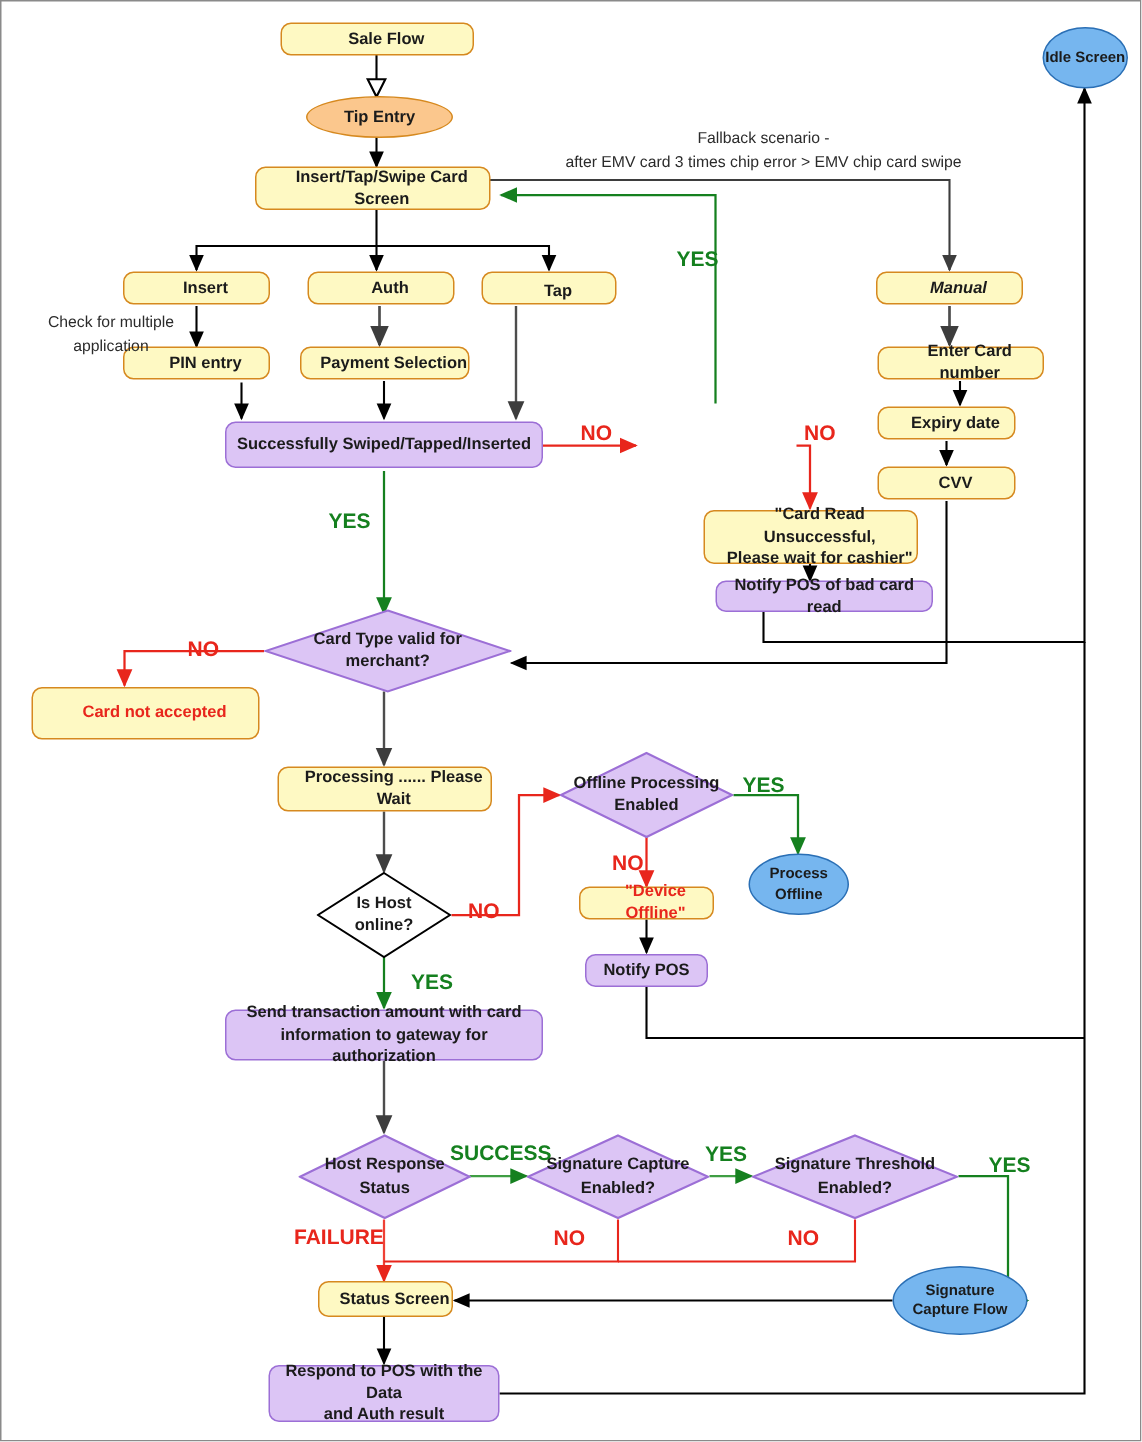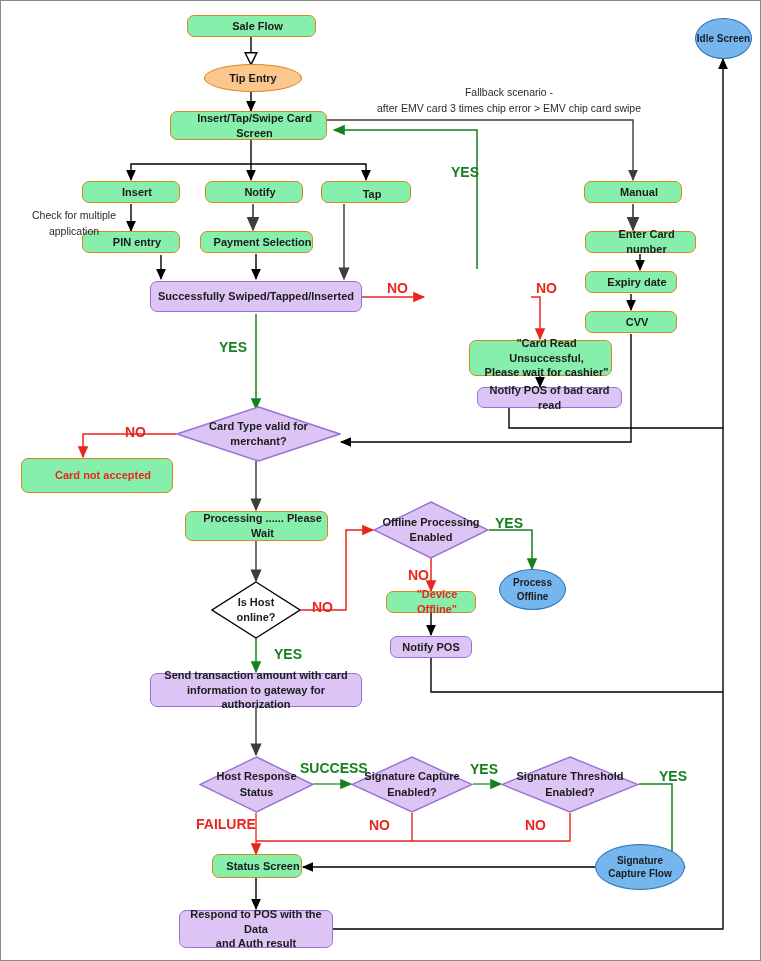--- a/index.html
+++ b/index.html
@@ -33,21 +33,21 @@
     align-items: center;
     justify-content: center;
     text-align: center;
     font-size: 11px;
     font-weight: bold;
     color: #1b1b1b;
     line-height: 1.35;
     z-index: 4;
   }
   .proc {
-    background: #86efac;
+    background: #fef9c3;
     border: 1.3px solid #d6891f;
     border-radius: 7px;
     padding-left: 12px;
   }
   .purple {
     background: #dcc5f5;
     border: 1.3px solid #9c6fd6;
     border-radius: 7px;
   }
   .ell-orange {
@@ -225,28 +225,28 @@
 
   <div class="node proc" style="left:169px; top:110px; width:157px; height:29px;">
     <span>Insert/Tap/Swipe Card Screen</span>
   </div>
 
   <div class="node proc" style="left:81px; top:180px; width:98px; height:22px;">
     <span>Insert</span>
   </div>
 
   <div class="node proc" style="left:204px; top:180px; width:98px; height:22px;">
-    <span>Notify</span>
+    <span>Auth</span>
   </div>
 
   <div class="node proc" style="left:320px; top:180px; width:90px; height:22px;align-items:flex-end;">
     <span>Tap</span>
   </div>
 
-  <div class="node proc" style="left:583px; top:180px; width:98px; height:22px;">
+  <div class="node proc" style="left:583px; top:180px; width:98px; height:22px;font-style:italic;">
     <span>Manual</span>
   </div>
 
   <div class="node proc" style="left:81px; top:230px; width:98px; height:22px;">
     <span>PIN entry</span>
   </div>
 
   <div class="node proc" style="left:199px; top:230px; width:113px; height:22px;">
     <span>Payment Selection</span>
   </div>

